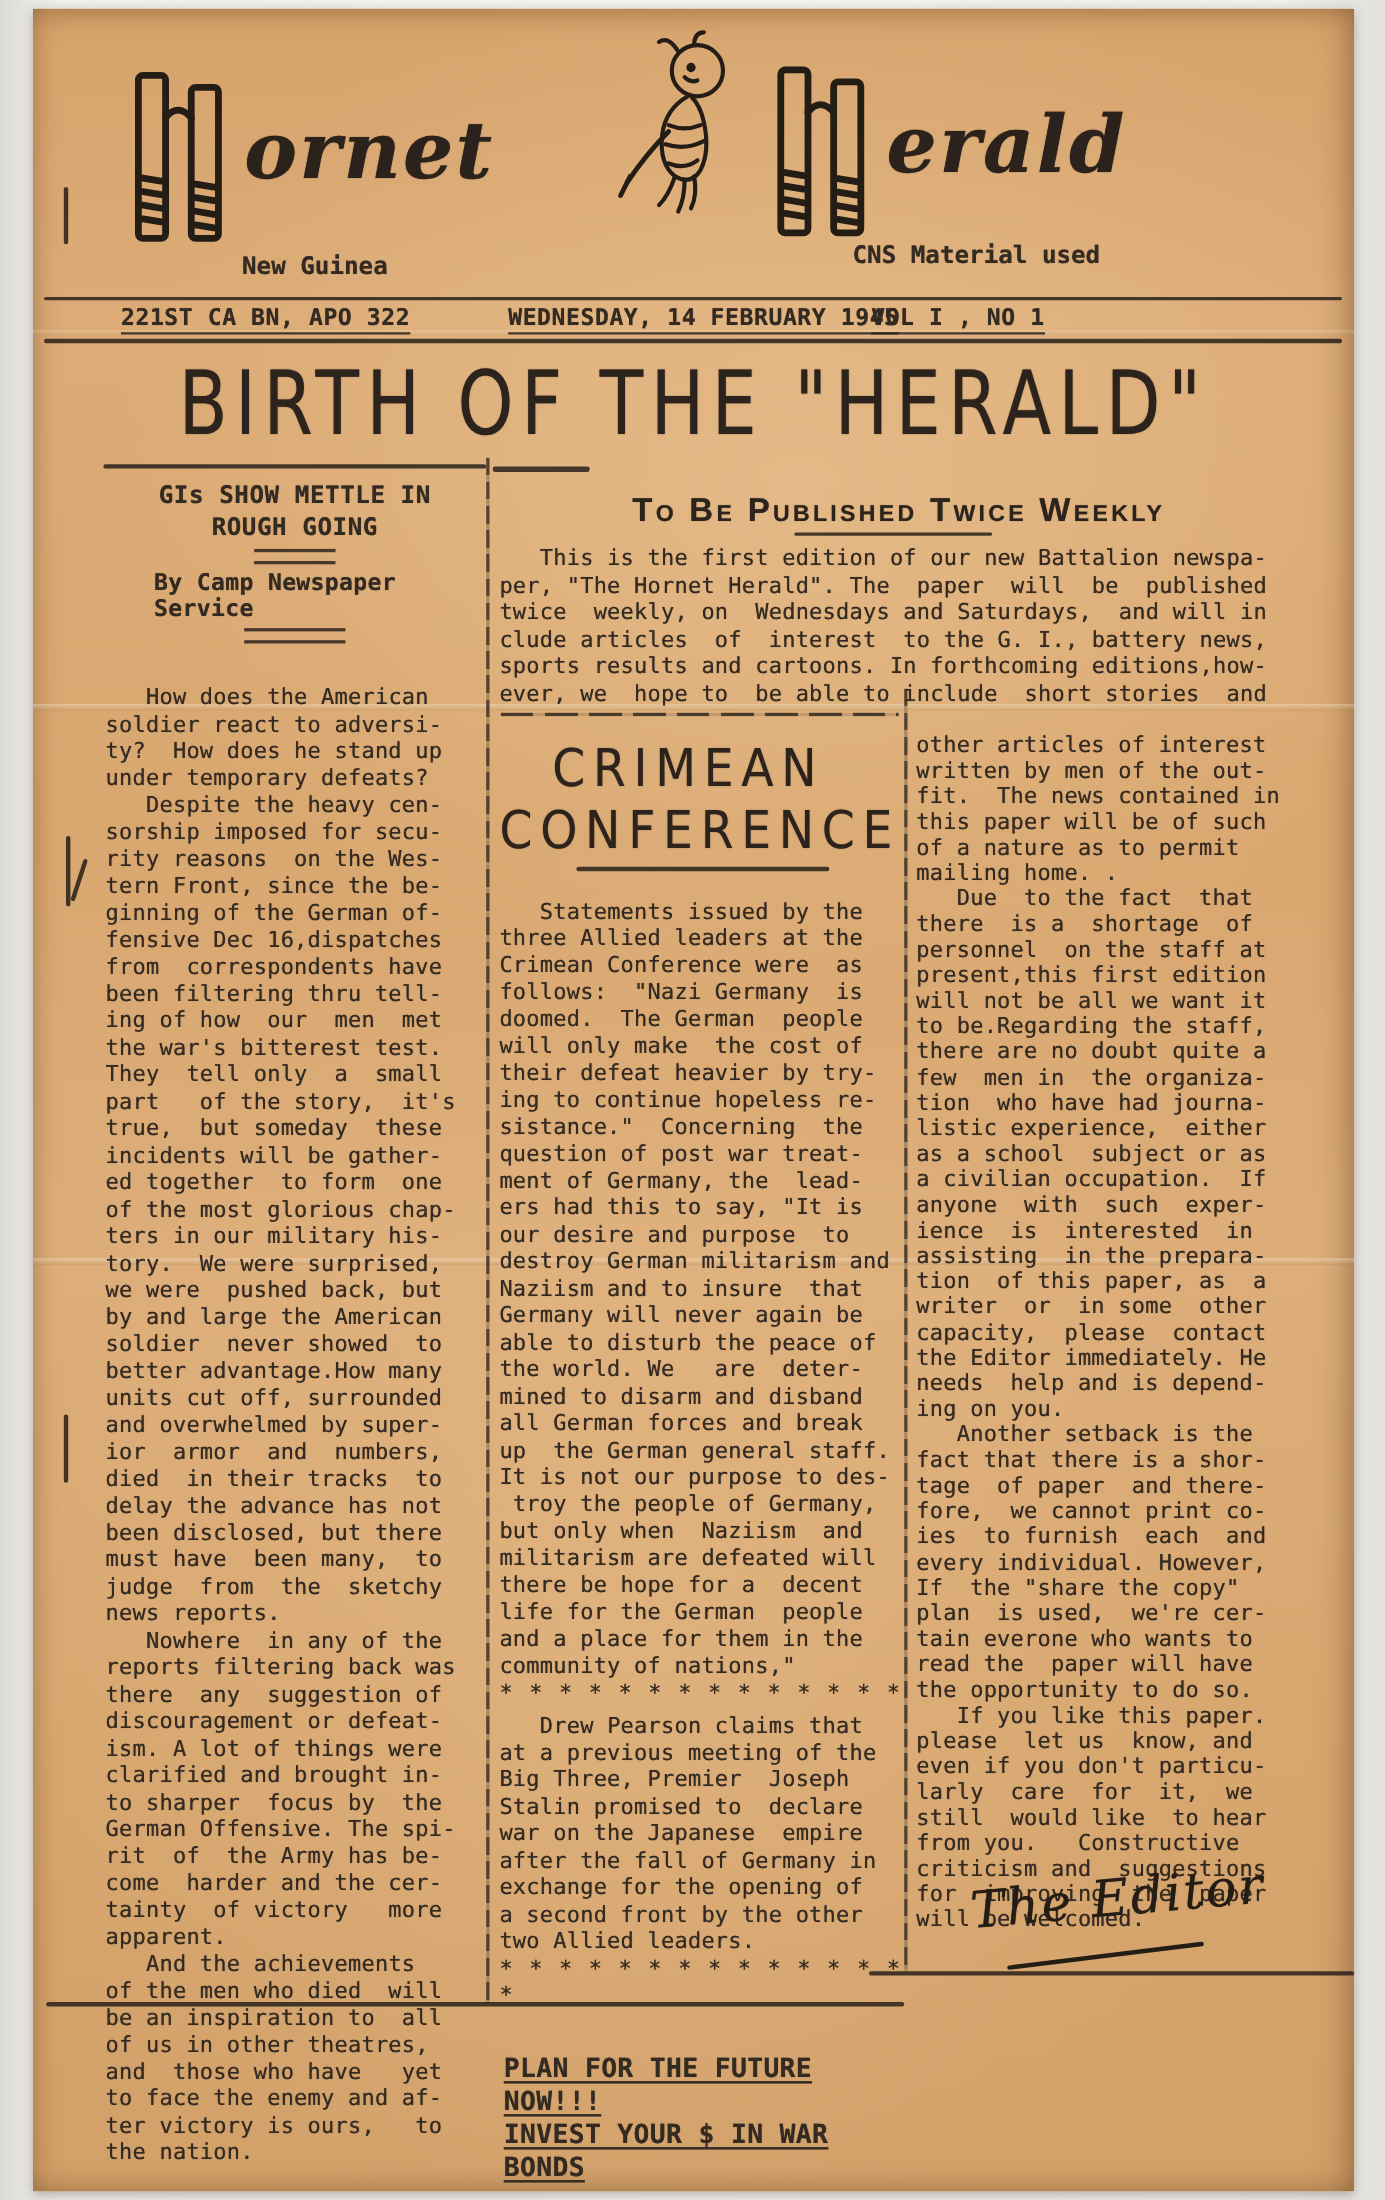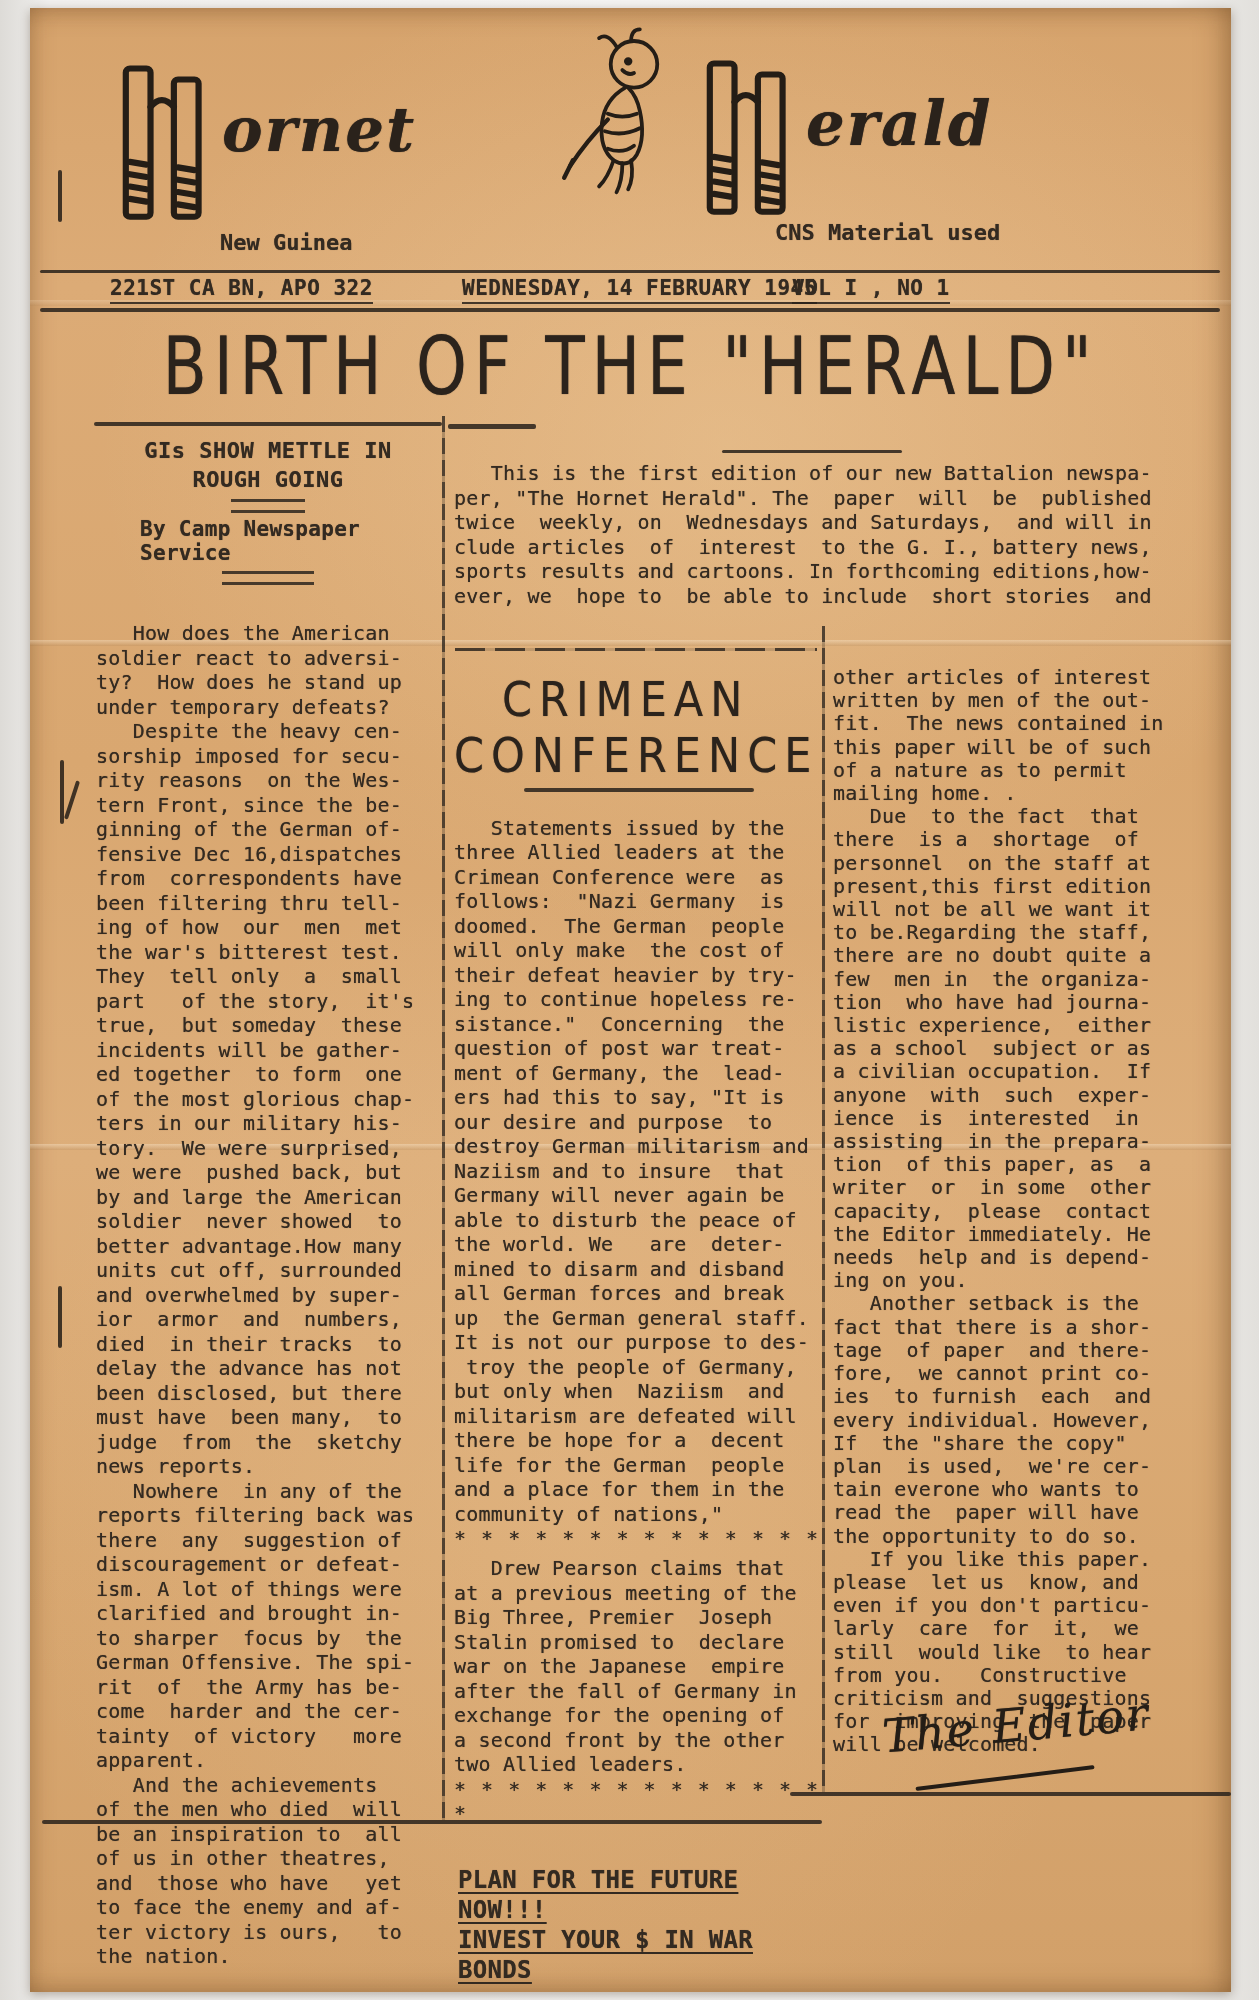--- a/index.html
+++ b/index.html
@@ -26,21 +26,21 @@
   .abs{position:absolute;}
   .hrule{position:absolute;background:#2e261e;opacity:0.88;border-radius:2px;}
   .vrule{position:absolute;width:2.5px;opacity:0.8;
     background:repeating-linear-gradient(180deg,#2e261e 0 16px, rgba(46,38,30,0.35) 16px 22px);}
   .crease{position:absolute;left:0;right:0;height:6px;opacity:0.8;
     background:linear-gradient(180deg,rgba(255,242,222,0.45),rgba(110,70,30,0.14));}
   .pen-mark{position:absolute;width:4px;background:#241d16;border-radius:3px;opacity:0.85;}
 
   
   .script-word{font-family:"DejaVu Serif", serif;font-style:italic;font-weight:bold;
-    font-size:61px;color:#2a221b;letter-spacing:2px;text-shadow:0 0 1px rgba(42,34,27,0.8);}
+    font-size:72px;color:#2a221b;letter-spacing:2px;text-shadow:0 0 1px rgba(42,34,27,0.8);}
   .tagline{font-size:22px;font-weight:bold;}
 
   
   .dateline-item{display:inline-block;font-size:21px;font-weight:bold;
     border-bottom:2.5px solid rgba(41,33,26,0.85);padding-bottom:2px;letter-spacing:0.5px;}
 
   
   .headline{
     font-family:"DejaVu Sans", sans-serif;font-size:66px;font-weight:400;
     letter-spacing:7px;color:#2b231c;white-space:nowrap;
@@ -200,20 +200,21 @@
 of the men who died  will
 be an inspiration to  all
 of us in other theatres,
 and  those who have   yet
 to face the enemy and af-
 ter victory is ours,   to
 the nation.</div>
   </div>
 
   <div class="abs" style="left:424px;top:440px;width:726px;">
+    <div class="ink hand-heading" style="font-size:30px;letter-spacing:3px;text-align:center;font-weight:bold;">To Be Published Twice Weekly</div>
     <div class="hrule" style="position:relative;left:268px;top:2px;width:180px;height:3px;"></div>
     <div class="ink pre type-body" style="margin-top:10px;">   This is the first edition of our new Battalion newspa-
 per, "The Hornet Herald". The  paper  will  be  published
 twice  weekly, on  Wednesdays and Saturdays,  and will in
 clude articles  of  interest  to the G. I., battery news,
 sports results and cartoons. In forthcoming editions,how-
 ever, we  hope to  be able to include  short stories  and</div>
   </div>
 
   <div class="abs" style="left:424px;top:664px;width:368px;">

